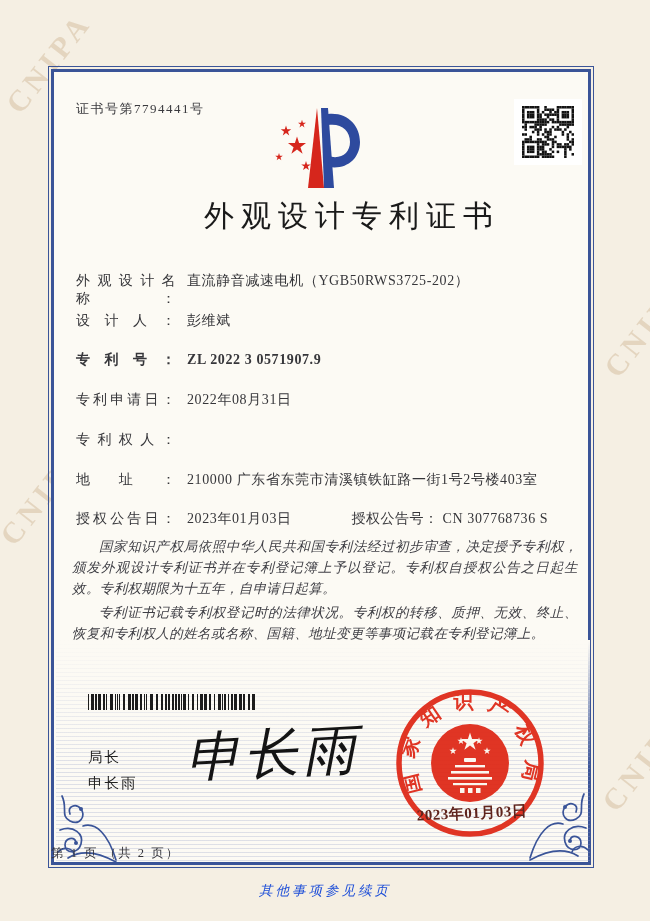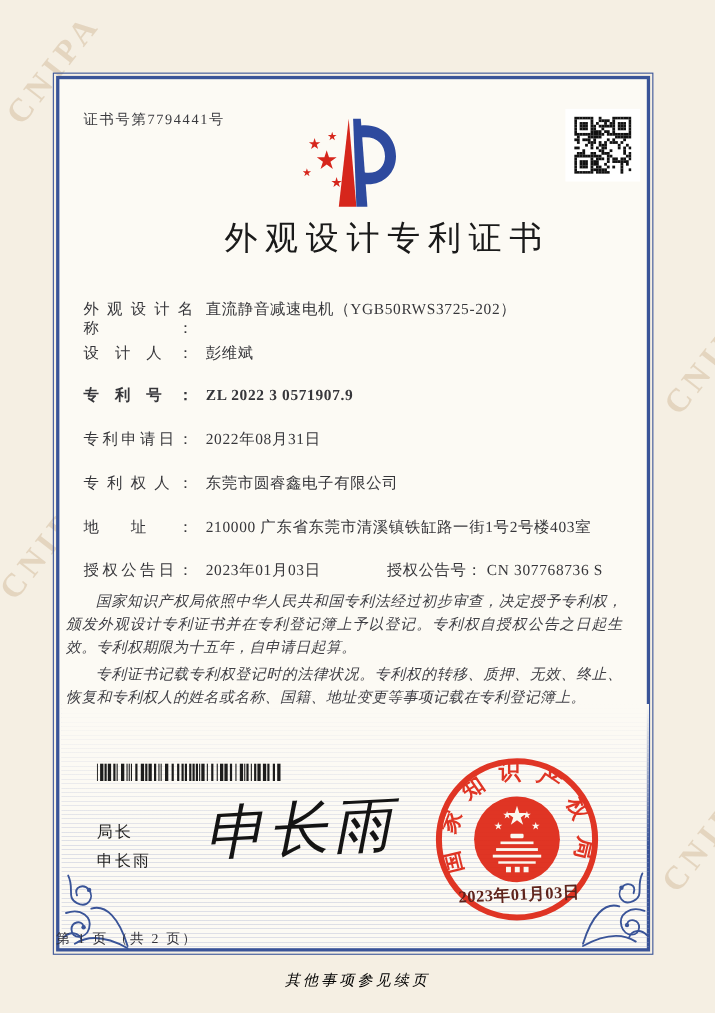--- a/index.html
+++ b/index.html
@@ -30,39 +30,39 @@
   .logo{position:absolute;left:266px;top:104px;width:96px;height:86px;}
   .qr-patch{position:absolute;left:514px;top:99px;width:68px;height:66px;background:#fff;display:flex;align-items:center;justify-content:center;}
   .title{
     position:absolute;left:51px;top:196px;width:602px;text-align:center;
     font-size:30px;font-weight:normal;letter-spacing:7px;color:#1a1a1a;
   }
   .frow{position:absolute;left:76px;display:flex;align-items:baseline;font-size:14px;color:#36363a;}
   .flabel{display:inline-block;width:100px;text-align:justify;text-align-last:justify;letter-spacing:0.5px;}
   .fvalue{margin-left:11px;letter-spacing:0.6px;}
   .fgroup2{display:flex;align-items:baseline;margin-left:60px;}
-  .paras{position:absolute;left:60px;top:536px;width:506px;font-size:13.5px;line-height:21px;
+  .paras{position:absolute;left:72px;top:536px;width:506px;font-size:13.5px;line-height:21px;
     text-align:justify;color:#3e3e44;font-style:italic;letter-spacing:0.4px;}
   .paras p{margin:0 0 3px 0;text-indent:2em;}
   .barcode{position:absolute;left:88px;top:694px;width:168px;height:16px;}
   .signer{position:absolute;left:88px;top:744px;font-size:14.5px;line-height:26px;color:#222;letter-spacing:2px;}
   .signature{
     position:absolute;left:178px;top:718px;width:190px;text-align:center;
     font-size:54px;font-style:italic;color:#141414;letter-spacing:4px;
     transform:rotate(-3deg);font-family:"DejaVu Serif","Liberation Serif",serif;
   }
   .seal{position:absolute;left:393px;top:686px;width:154px;height:154px;opacity:0.96;}
   .seal-date{
     position:absolute;left:386px;top:804px;width:172px;text-align:center;
     font-size:15px;font-weight:bold;color:#5f241c;letter-spacing:0.5px;transform:rotate(-2.5deg);
   }
   .page-info{position:absolute;left:51px;top:845px;width:540px;
     font-size:12.5px;letter-spacing:2px;color:#33333a;}
   .cont-note{position:absolute;left:0;top:882px;width:650px;text-align:center;
-    font-size:13.5px;font-style:italic;letter-spacing:3px;color:#000000;}
+    font-size:13.5px;font-style:italic;letter-spacing:3px;color:#1d4ed8;}
   .flourish{position:absolute;width:62px;height:70px;}
   .flourish.left{left:56px;top:794px;}
   .flourish.right{left:528px;top:792px;transform:scaleX(-1);}
 </style>
 </head>
 <body>
 
 <div class="page">
 
   <div class="wm" style="left:-10px;top:46px;">CNIPA</div>
@@ -370,21 +370,20 @@
   <div class="frow" style="top:351px;font-weight:bold;">
     <span class="flabel">专利号：</span>
     <span class="fvalue">ZL 2022 3 0571907.9</span>
   </div>
   <div class="frow" style="top:391px;">
     <span class="flabel">专利申请日：</span>
     <span class="fvalue">2022年08月31日</span>
   </div>
   <div class="frow" style="top:431px;">
     <span class="flabel">专利权人：</span>
-    <span class="fvalue">东莞市圆睿鑫电子有限公司</span>
   </div>
   <div class="frow" style="top:471px;">
     <span class="flabel">地址：</span>
     <span class="fvalue">210000 广东省东莞市清溪镇铁缸路一街1号2号楼403室</span>
   </div>
   <div class="frow" style="top:510px;">
     <span class="flabel">授权公告日：</span>
     <span class="fvalue">2023年01月03日</span>
     <span class="fgroup2">
       <span style="letter-spacing:0.5px;">授权公告号：</span>

